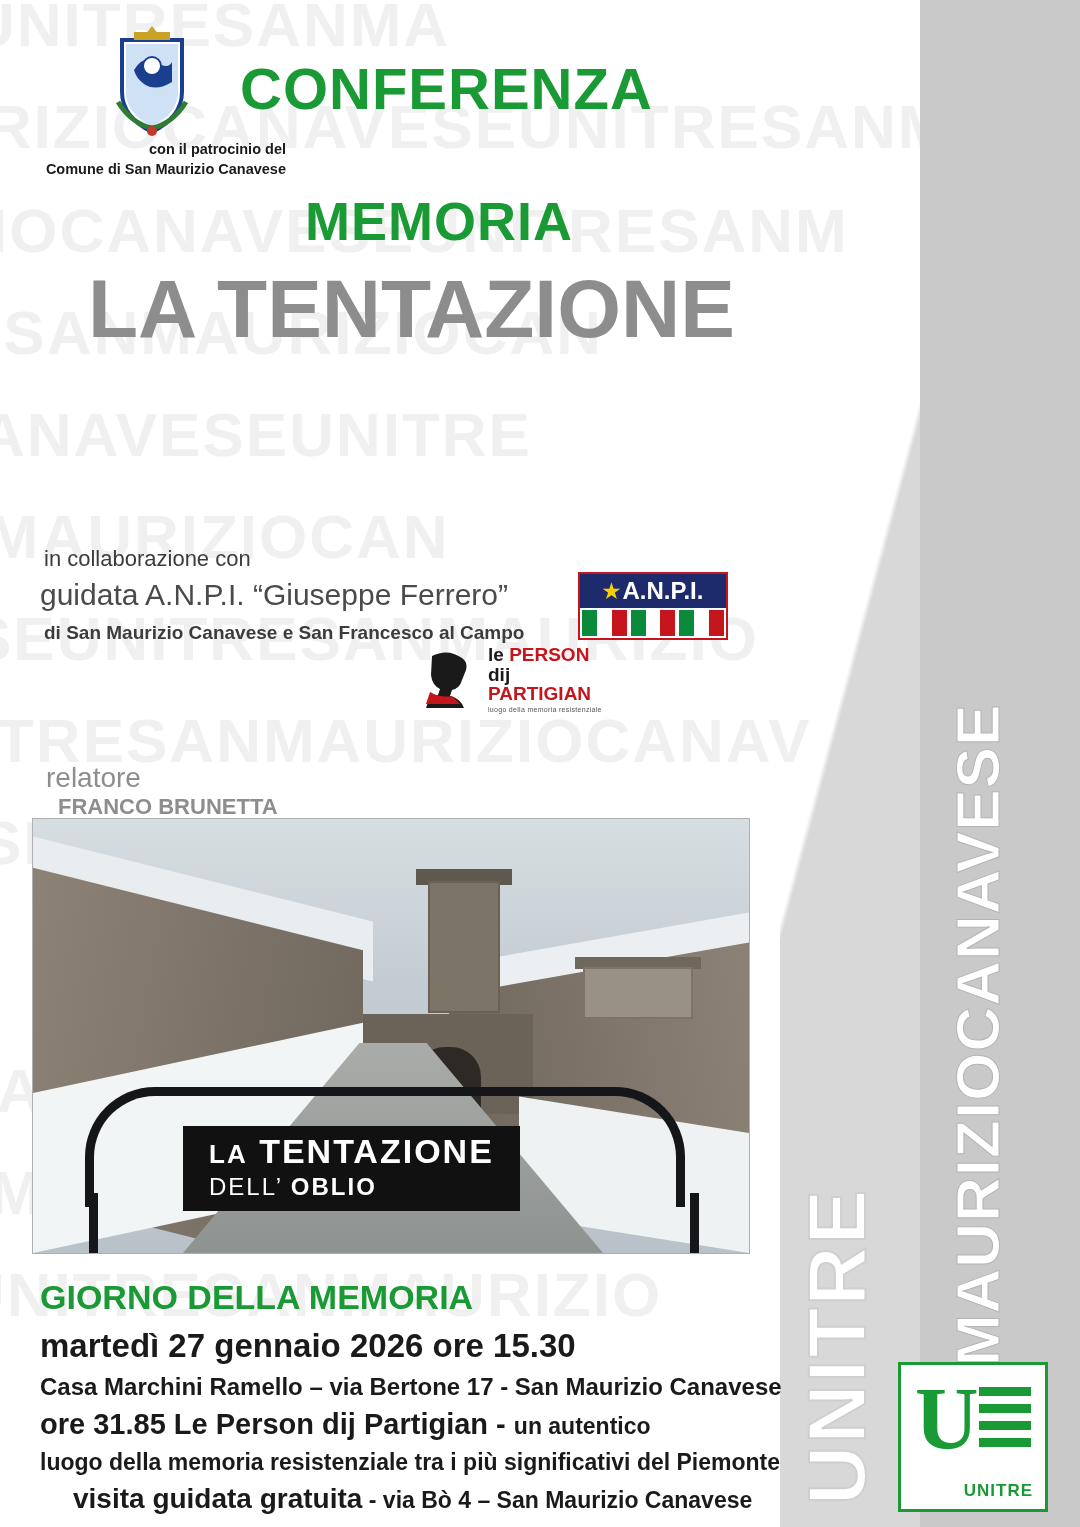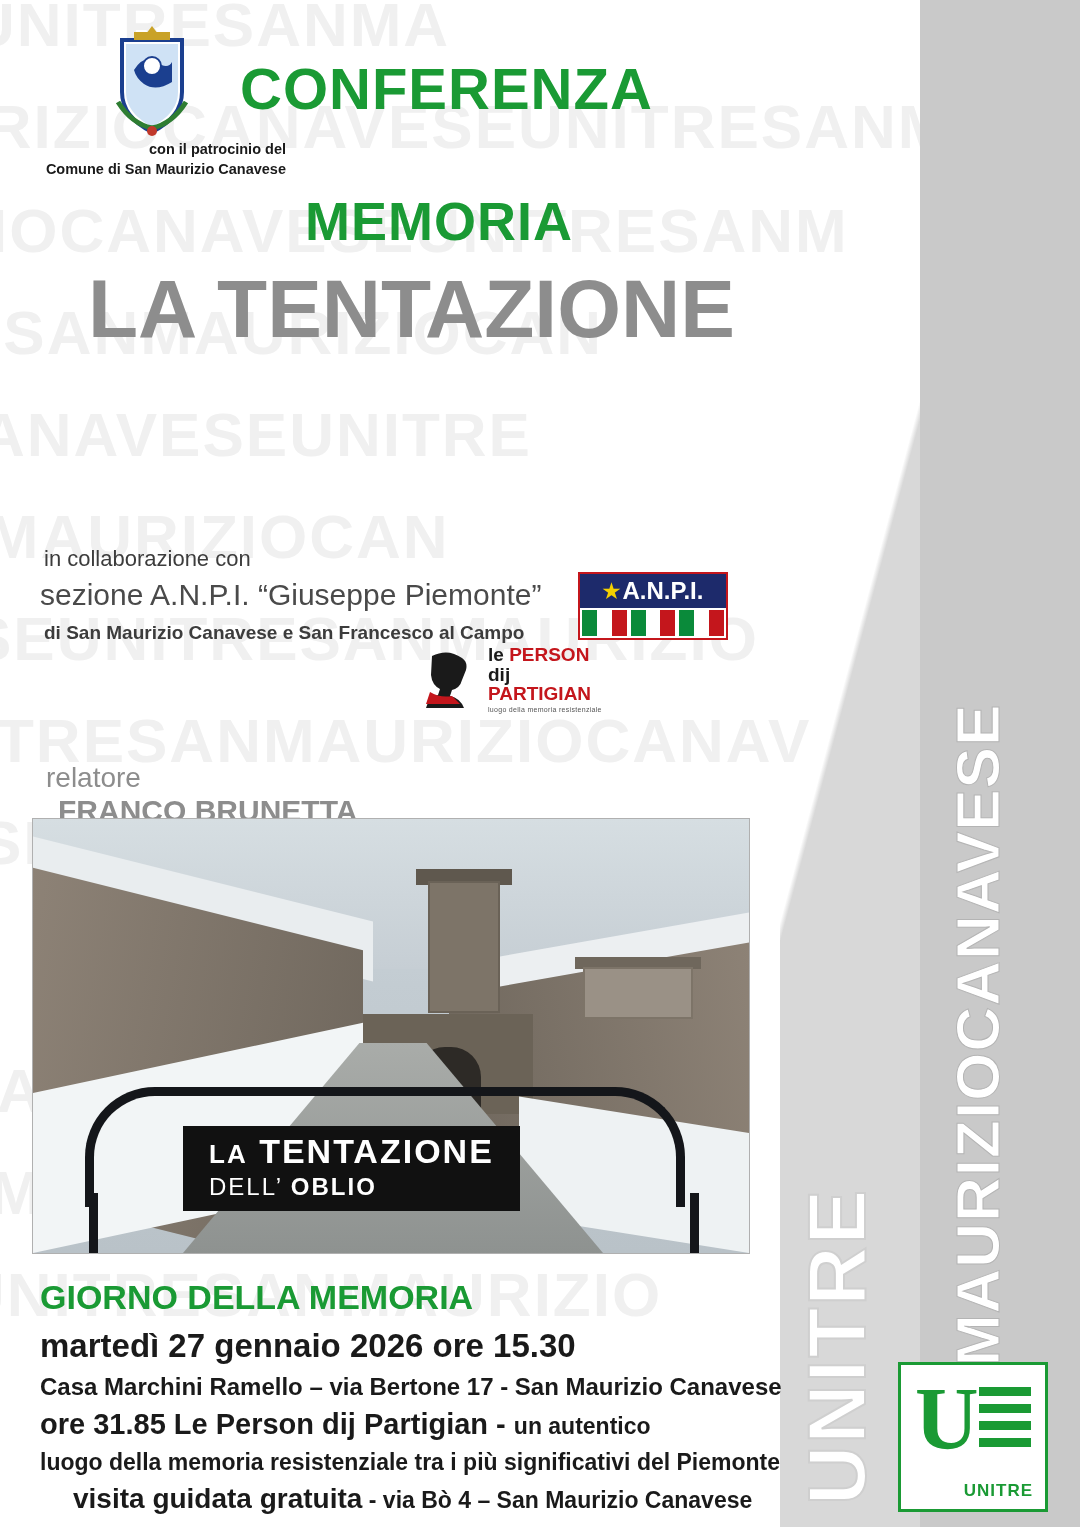--- a/index.html
+++ b/index.html
@@ -244,21 +244,21 @@
     top: 762px;
     display: flex;
     align-items: flex-start;
     flex-direction: column;
   }
   .relatore-lbl {
     font-size: 28px;
     color: #8d8d8d;
   }
   .relatore-name {
-    font-size: 30px;
+    font-size: 22px;
     font-weight: bold;
     color: #8d8d8d;
     margin-left: 12px;
     letter-spacing: 0px;
   }
 
   
   .photo {
     position: absolute;
     left: 32px;
@@ -439,21 +439,21 @@
     <div>con il patrocinio del</div>
     <div>Comune di San Maurizio Canavese</div>
   </div>
 
   <div class="conferenza">CONFERENZA</div>
   <div class="docufilm">MEMORIA</div>
 
   <div class="title1">LA TENTAZIONE</div>
 
   <div class="collab">in collaborazione con</div>
-  <div class="sezione">sezione A.N.P.I. “Giuseppe Piemonte”</div>
+  <div class="sezione">guidata A.N.P.I. “Giuseppe Ferrero”</div>
   <div class="sottosezione">di San Maurizio Canavese e San Francesco al Campo</div>
 
   <div class="anpi">
     <div class="anpi-top">
       <span class="anpi-star">★</span>
       <span>A.N.P.I.</span>
     </div>
     <div class="anpi-bot">
       <span class="flag">
           <i class="fg"></i>

